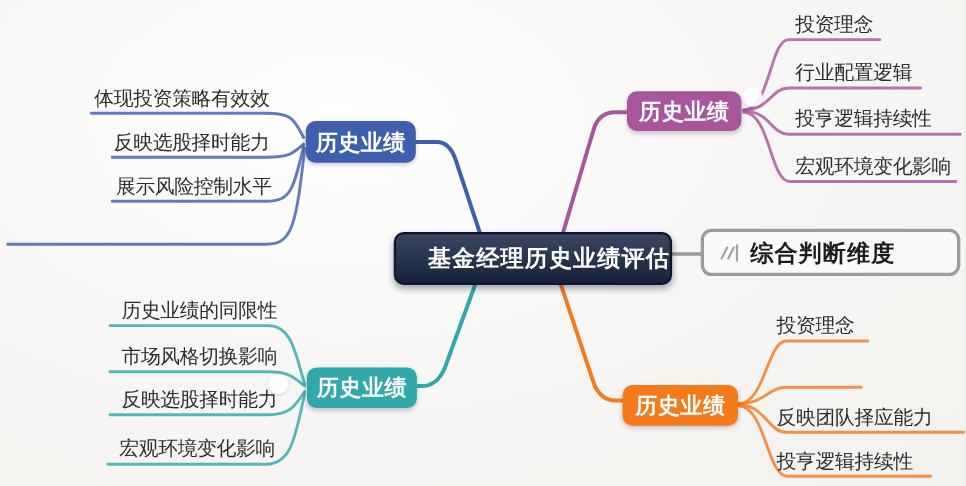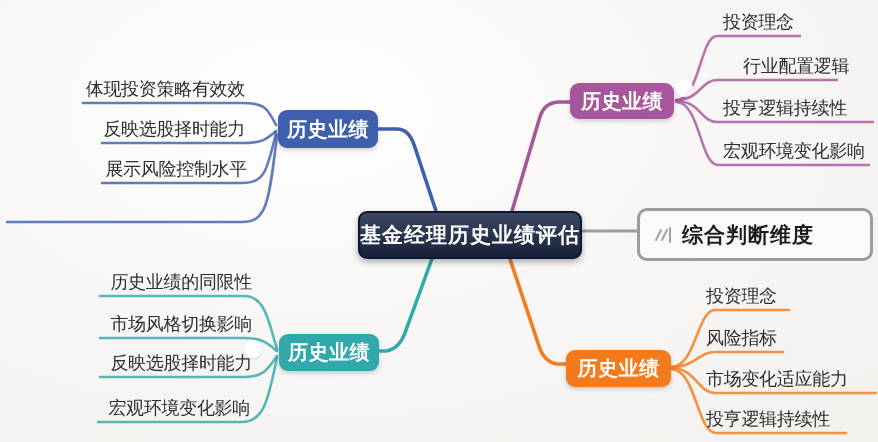--- a/index.html
+++ b/index.html
@@ -11,21 +11,21 @@
   .links path.main{stroke-width:3.6px;}
   .links path.leafline{stroke-width:2.6px;opacity:.82;}
   .links path.grayline{stroke-width:3.2px;}
 
   .node{position:absolute;display:flex;align-items:center;justify-content:center;
         color:#fff;font-weight:bold;border-radius:9px;
         box-shadow:0 2px 4px rgba(40,40,60,.22);letter-spacing:.5px;}
   .branch{font-size:20px;}
   .center-node{font-size:21px;border-radius:9px;border:2px solid #0d1730;
         background-image:linear-gradient(rgba(255,255,255,.14),rgba(0,0,0,.18));
-        letter-spacing:1px;box-shadow:0 3px 6px rgba(20,25,45,.35);}
+        letter-spacing:1px;box-shadow:0 3px 6px rgba(20,25,45,.35);padding-left:29px;}
 
   .leaf{position:absolute;font-size:18px;letter-spacing:-.3px;color:#2d2d2d;white-space:nowrap;}
 
   .side-node{position:absolute;display:flex;align-items:center;gap:9px;
         background:#fbfaf9;border:3px solid #9c9c9c;border-radius:10px;
         padding:0 10px 0 13px;box-sizing:border-box;
         font-weight:bold;font-size:21px;color:#1c1c1c;letter-spacing:1px;}
   .side-node .glyph{display:flex;align-items:center;}
 
   .collapse-dot{position:absolute;width:18px;height:18px;border-radius:50%;
@@ -68,45 +68,44 @@
   <div class="collapse-dot" style="left:675px;top:79px;"></div>
   <div class="collapse-dot" style="left:244px;top:340px;"></div>
 
   <div class="node center-node" style="left: 358px; top: 211px; width: 220px; height: 44px; background-color: rgb(27, 41, 71);">基金经理历史业绩评估</div>
 
   <div class="node branch" style="left: 278px; top: 110px; width: 100px; height: 38px; background-color: rgb(62, 95, 174);">历史业绩</div>
   <div class="node branch" style="left: 570px; top: 83px; width: 104px; height: 36px; background-color: rgb(168, 86, 156);">历史业绩</div>
   <div class="node branch" style="left: 279px; top: 334px; width: 100px; height: 37px; background-color: rgb(49, 168, 170);">历史业绩</div>
   <div class="node branch" style="left: 566px; top: 350px; width: 105px; height: 37px; background-color: rgb(245, 122, 28);">历史业绩</div>
 
-  <div class="side-node" style="left: 637px; top: 208px; width: 236px; height: 53px; border-color: rgb(156, 156, 156);">
+  <div class="side-node" style="left: 637px; top: 208px; width: 236px; height: 43px; border-color: rgb(156, 156, 156);">
     <span class="glyph">
       <svg width="20" height="18" viewBox="0 0 20 18">
         <g stroke="#a3a3a3" stroke-width="2" stroke-linecap="round" fill="none">
           <line x1="3" y1="14" x2="8" y2="4"></line>
           <line x1="9" y1="14" x2="14" y2="4"></line>
           <line x1="17" y1="2" x2="17" y2="16"></line>
         </g>
       </svg>
     </span>
     <span>综合判断维度</span>
   </div>
 
   <span class="leaf" style="right:633px;top:77px;">体现投资策略有效效</span>
   <span class="leaf" style="right:631px;top:157px;">展示风险控制水平</span>
   <span class="leaf" style="right:633px;top:117px;">反映选股择时能力</span>
 
   <span class="leaf" style="left:723px;top:10px;">投资理念</span>
-  <span class="leaf" style="left:723px;top:54px;margin-left:20px;">行业配置逻辑</span>
+  <span class="leaf" style="left:723px;top:54px;">行业配置逻辑</span>
   <span class="leaf" style="left:723px;top:96px;">投亨逻辑持续性</span>
   <span class="leaf" style="left:723px;top:139px;">宏观环境变化影响</span>
 
   <span class="leaf" style="right:626px;top:312px;">市场风格切换影响</span>
   <span class="leaf" style="right:626px;top:270px;">历史业绩的同限性</span>
   <span class="leaf" style="right:626px;top:351px;">反映选股择时能力</span>
   <span class="leaf" style="right:628px;top:396px;">宏观环境变化影响</span>
 
   <span class="leaf" style="left:706px;top:284px;">投资理念</span>
-  <span class="leaf" style="left:706px;top:326px;">风险指标</span>
-  <span class="leaf" style="left:706px;top:367px;">市场变化适应能力</span>
+  <span class="leaf" style="left:706px;top:367px;">反映团队择应能力</span>
   <span class="leaf" style="left:706px;top:407px;">投亨逻辑持续性</span>
 
 </div>
 
 </body></html>

